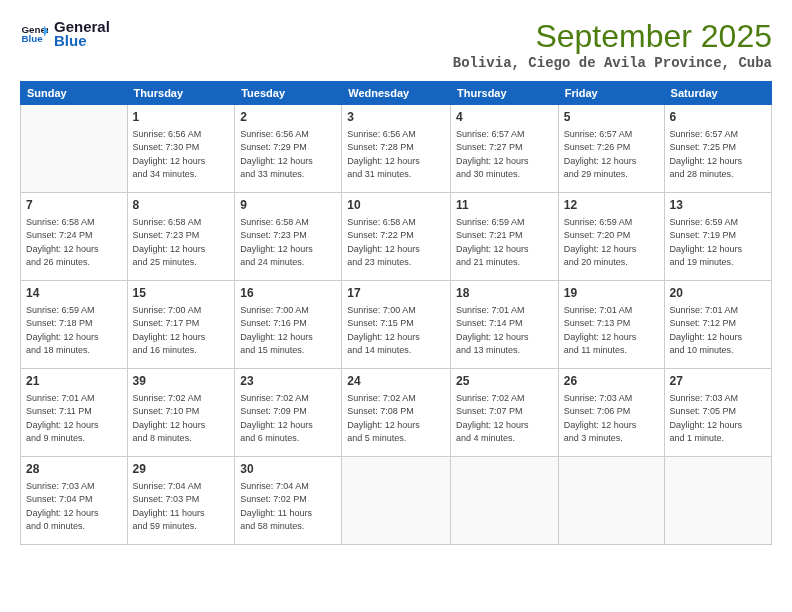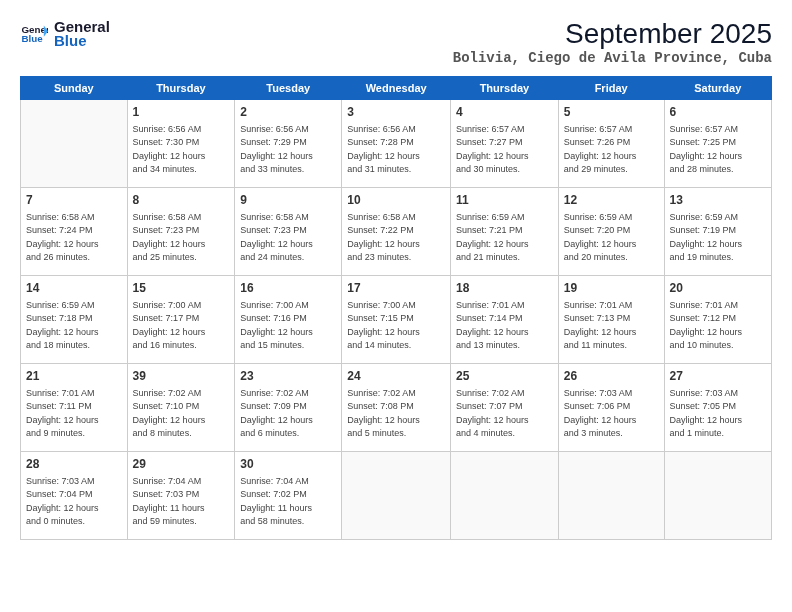--- a/index.html
+++ b/index.html
@@ -27,40 +27,40 @@
       gap: 6px;
     }
     .logo-icon {
       width: 28px;
       height: 28px;
     }
     .title-block {
       text-align: right;
     }
     .main-title {
-      font-size: 28px;
+      font-size: 32px;
       font-weight: normal;
-      color: #0f172a;
+      color: #4d7c0f;
     }
     .subtitle {
       font-size: 14px;
       color: #555;
       font-weight: bold;
       font-family: Liberation Mono, monospace;
     }
     .calendar {
       width: 100%;
       border-collapse: collapse;
       font-size: 10px;
     }
     .calendar th {
       background: #1565c0;
       color: #fff;
       padding: 5px 6px;
-      text-align: center;
+      text-align: left;
       font-size: 11px;
       font-weight: bold;
       border: 1px solid #1565c0;
     }
     .calendar td {
       border: 1px solid #ccc;
       vertical-align: top;
       padding: 4px 5px;
       width: 113px;
       height: 88px;

